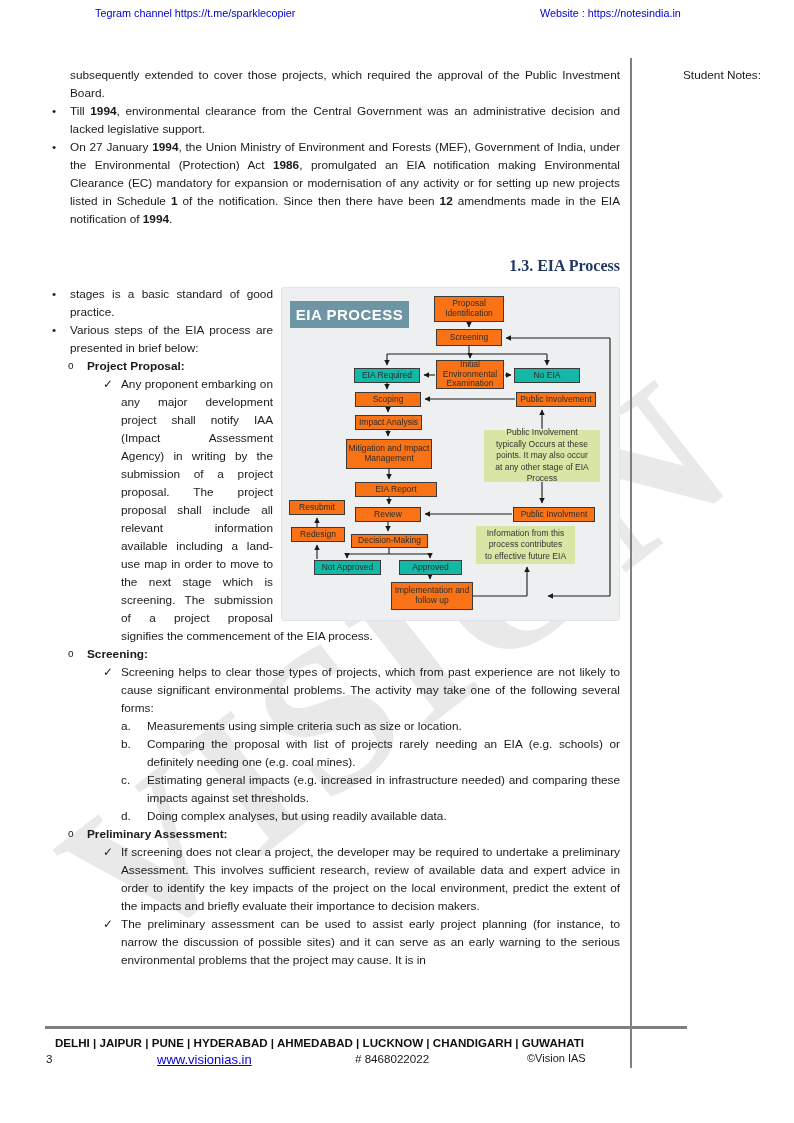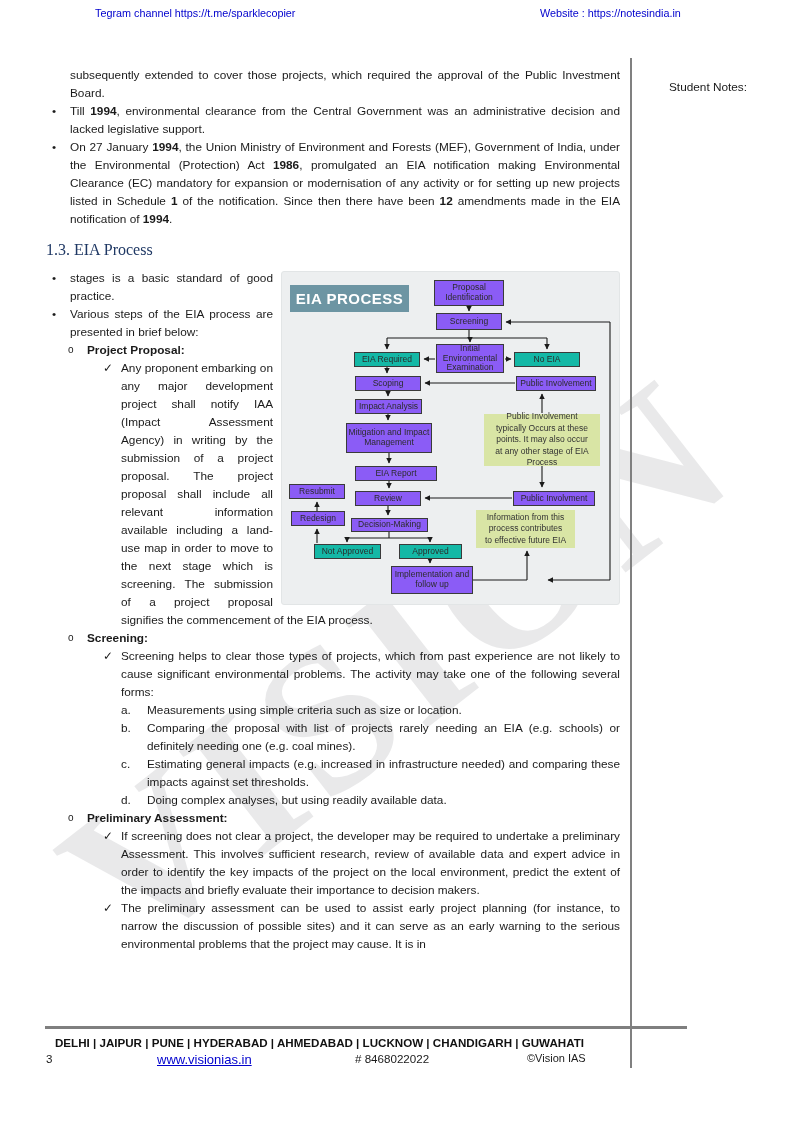--- a/index.html
+++ b/index.html
@@ -8,44 +8,44 @@
   
   .hdr{position:absolute;top:7px;font-size:10.8px;color:#0000cd;}
   .hdr-left{left:95px;}
   .hdr-right{left:540px;}
   
   .watermark{position:absolute;left:18px;top:810px;font-family:"Liberation Serif",serif;
              font-weight:bold;font-size:205px;letter-spacing:8px;color:rgba(120,120,125,0.16);
              transform:rotate(-38deg);transform-origin:0 0;white-space:nowrap;}
   
   .vdivider{position:absolute;left:630px;top:58px;width:2px;height:1010px;background:#808080;}
-  .student-notes{position:absolute;left:669px;top:68px;font-size:11.8px;color:#1a1a1a;margin-top:12px;}
+  .student-notes{position:absolute;left:683px;top:68px;font-size:11.8px;color:#1a1a1a;}
   
   .main{position:absolute;left:50px;top:66px;width:570px;font-size:11.8px;line-height:18px;
         text-align:justify;}
   .item{position:relative;}
   .ind1{padding-left:20px;}
   .ind1>.marker{position:absolute;left:2px;top:0;}
   .ind2{padding-left:37px;font-weight:bold;}
   .ind2>.marker{position:absolute;left:18px;top:0;font-weight:normal;font-size:10px;}
   .ind3{padding-left:71px;}
   .ind3>.marker{position:absolute;left:53px;top:0;}
   .ind4{padding-left:97px;}
   .ind4>.marker{position:absolute;left:71px;top:0;}
-  .heading{font-family:"Liberation Serif",serif;font-weight:normal;color:#1f3864;
-           font-size:16px;line-height:20px;margin:12px 0 9px 0;text-align:left;margin-left:-4px;}
+  .heading{font-family:"Liberation Serif",serif;font-weight:bold;color:#1f3864;
+           font-size:16px;line-height:20px;margin:28px 0 9px 0;text-align:right;margin-left:-4px;}
   
   .chart{float:right;width:337px;height:332px;background:#edeff0;border:1px solid #e2e5e6;
          border-radius:3px;margin:2px 0 6px 8px;position:relative;text-align:left;
          font-weight:normal;}
   .chart svg.arrows{position:absolute;left:0;top:0;}
   .fc-title{position:absolute;left:8px;top:13px;width:119px;height:27px;background:#6d95a3;
             color:#ffffff;font-weight:bold;font-size:15px;letter-spacing:.5px;
             display:flex;align-items:center;justify-content:center;}
-  .node{position:absolute;background:#8b5cf6;border:1px solid #3a3a3a;box-sizing:border-box;
+  .node{position:absolute;background:#f97316;border:1px solid #3a3a3a;box-sizing:border-box;
         display:flex;align-items:center;justify-content:center;text-align:center;
         font-size:8.5px;line-height:9.6px;color:#2b2b2b;}
   .node.peach{background:#14b8a6;}
   .node.thick{border-width:1.6px;}
   .node.nw{white-space:nowrap;}
   .note{position:absolute;background:#d9e5a5;box-sizing:border-box;padding:4px 8px;
         display:flex;align-items:center;justify-content:center;text-align:center;
         font-size:8.5px;line-height:11.5px;color:#333;}
   
   .hline{position:absolute;left:45px;top:1026px;width:642px;height:3px;background:#7f7f7f;}

